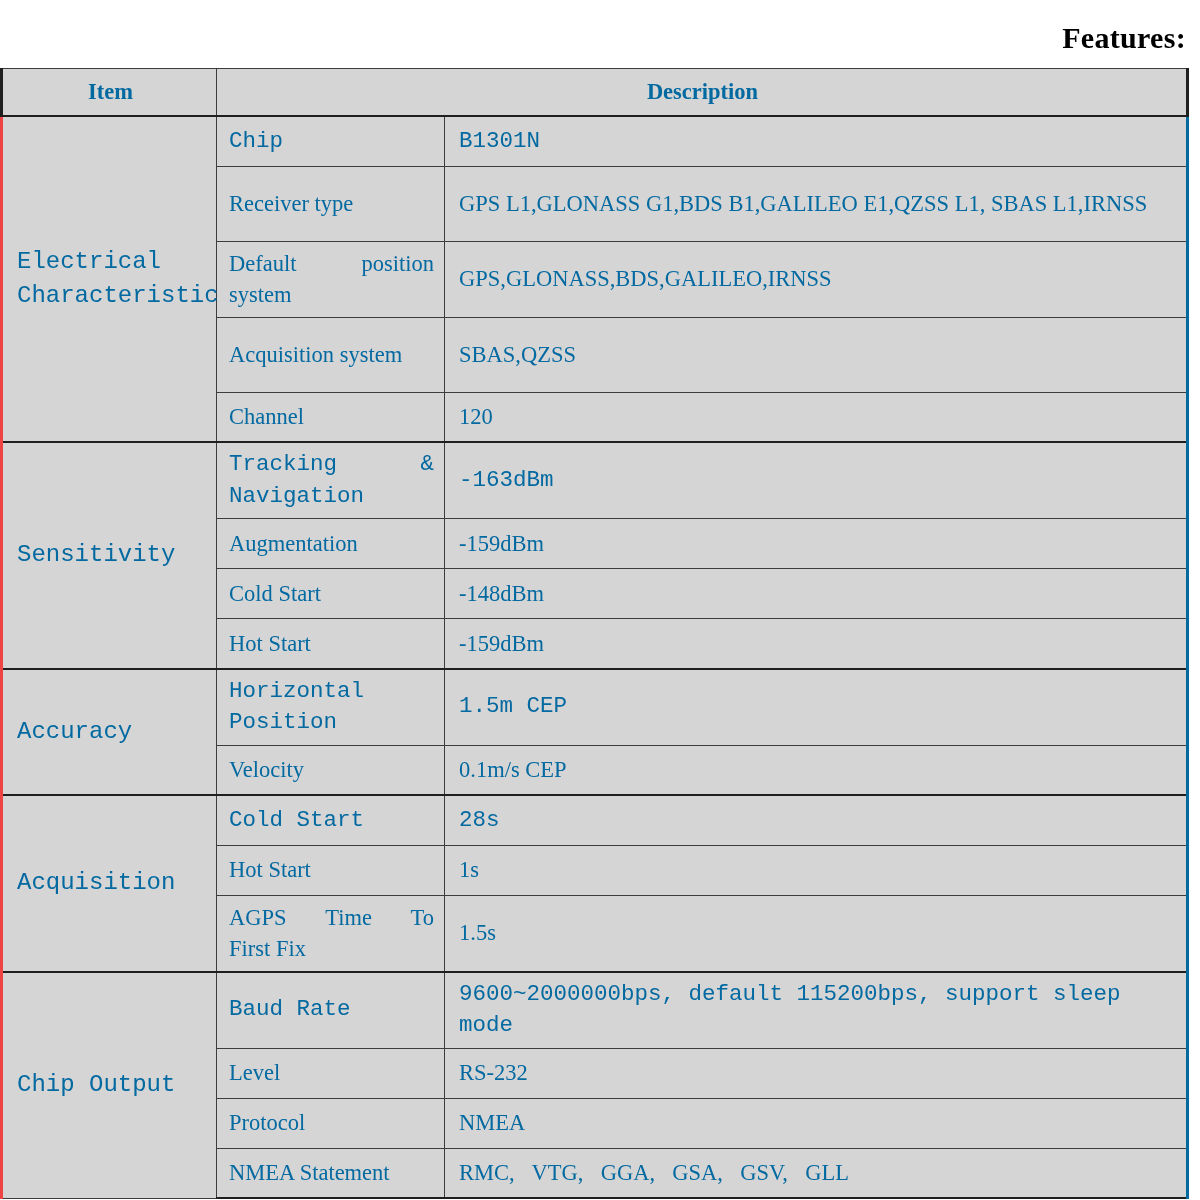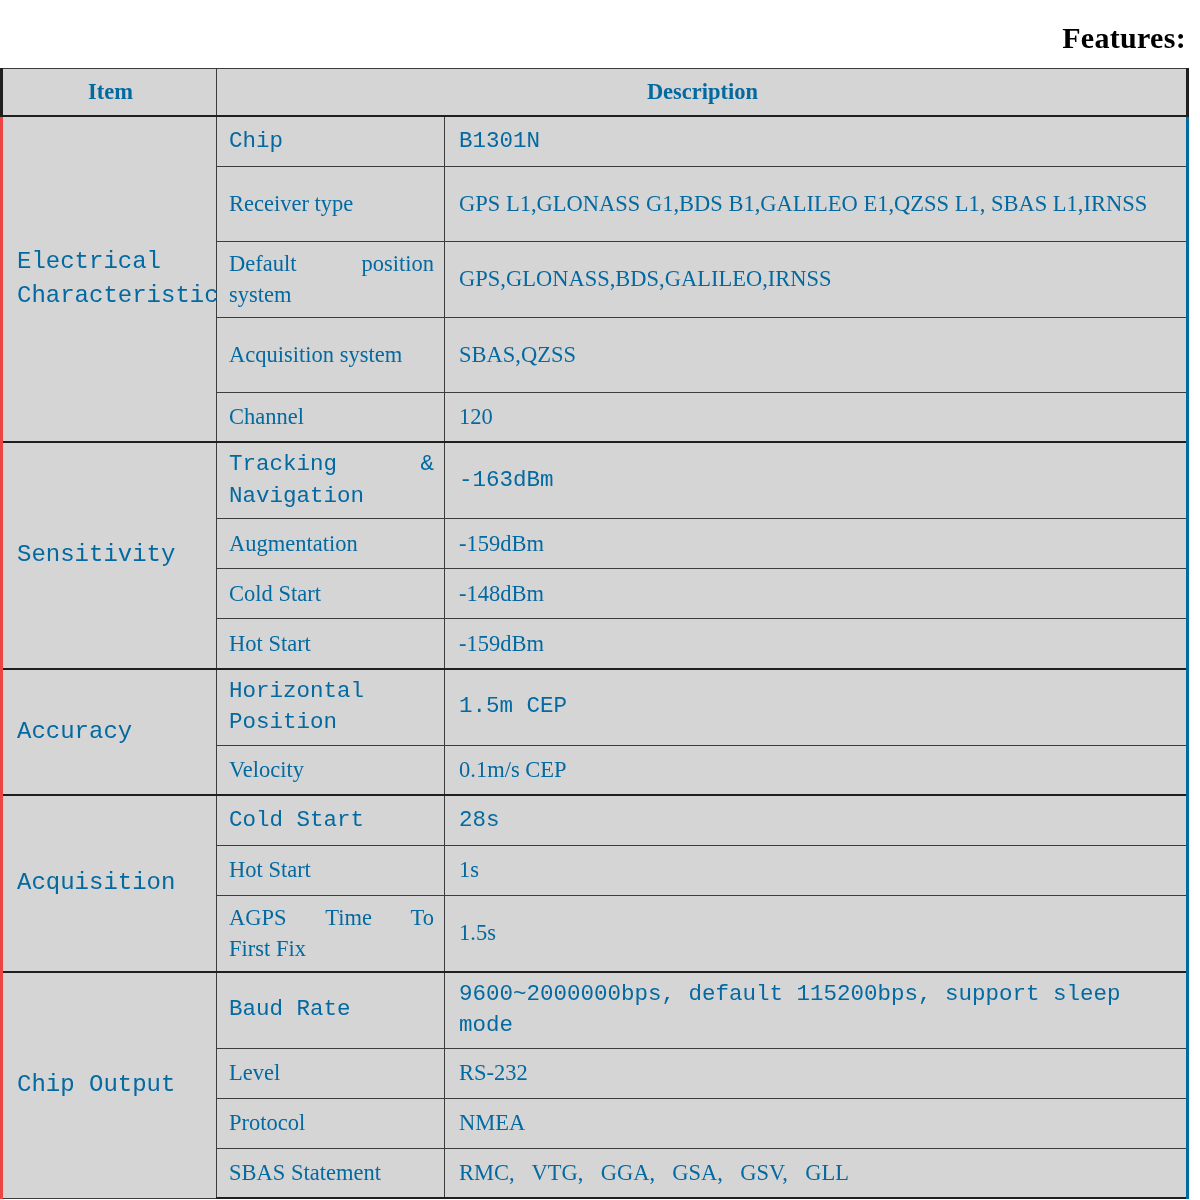--- a/index.html
+++ b/index.html
@@ -198,21 +198,21 @@
       </tr>
       <tr>
         <td class="desc h1l">Level</td>
         <td class="val h1l">RS-232</td>
       </tr>
       <tr>
         <td class="desc h1l">Protocol</td>
         <td class="val h1l">NMEA</td>
       </tr>
       <tr class="last-row">
-        <td class="desc h1l">SBAS Statement</td>
+        <td class="desc h1l">NMEA Statement</td>
         <td class="val h1l">
           <span class="just-blk" style="width:390px;font-family:Liberation Serif, serif;">RMC, VTG, GGA, GSA, GSV, GLL</span>
         </td>
       </tr>
 
     </tbody>
   </table>
 </div>
 
 </body></html>

